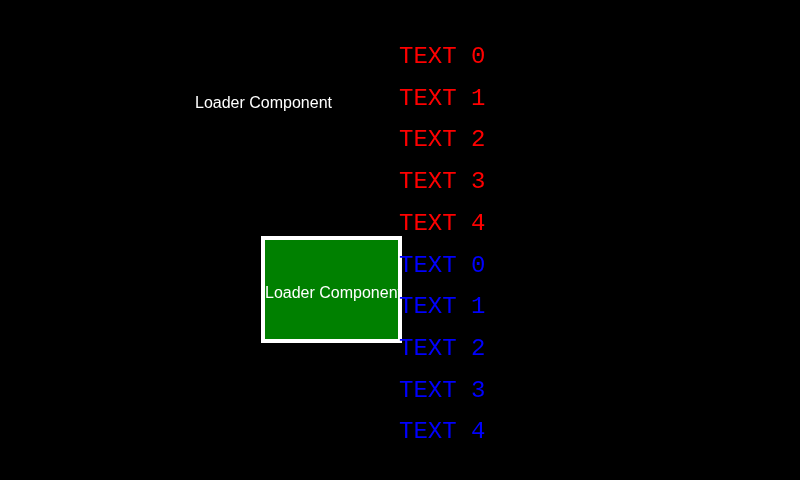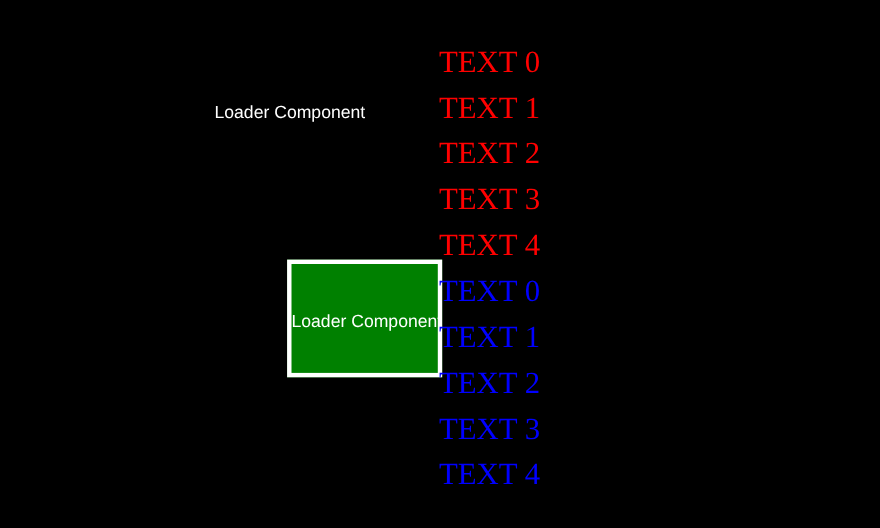--- a/index.html
+++ b/index.html
@@ -39,22 +39,22 @@
     line-height: 20px;
     white-space: nowrap;
     padding-top: 6px;
   }
   .text-list {
     position: absolute;
     left: 399px;
     top: 36px;
   }
   .text-item {
-    font-family: Liberation Serif, serif;
-    font-size: 28px;
+    font-family: Liberation Mono, monospace;
+    font-size: 24px;
     line-height: 41.7px;
     white-space: pre;
   }
 </style>
 </head>
 <body>
 
 <div class="screen" style="background-color: rgb(0, 0, 0);">
 
   <div class="loader-label" style="color: rgb(255, 255, 255);">Loader Component</div>

